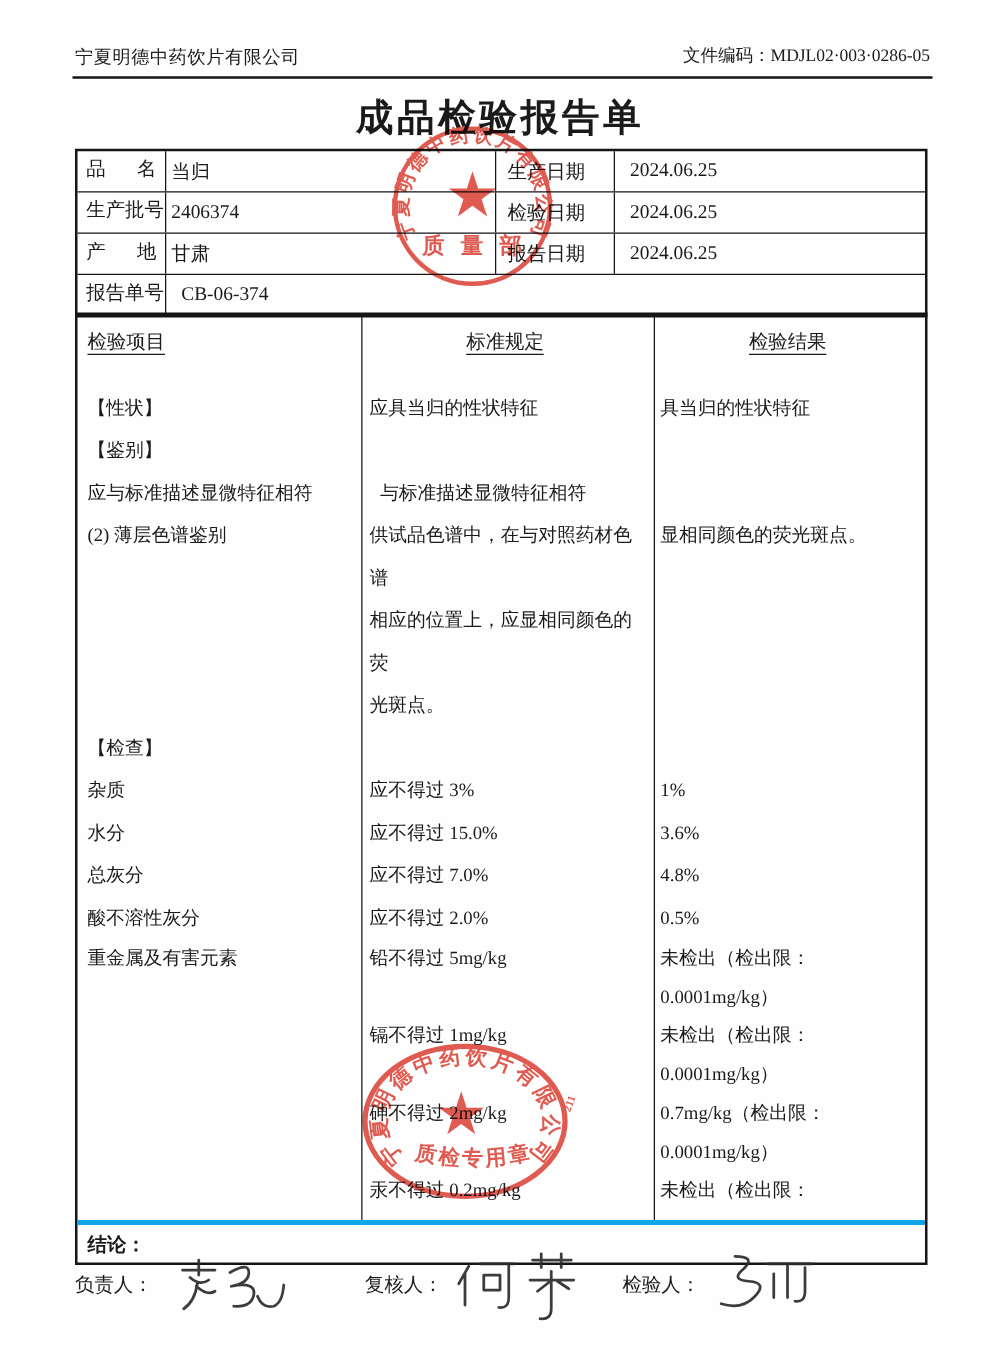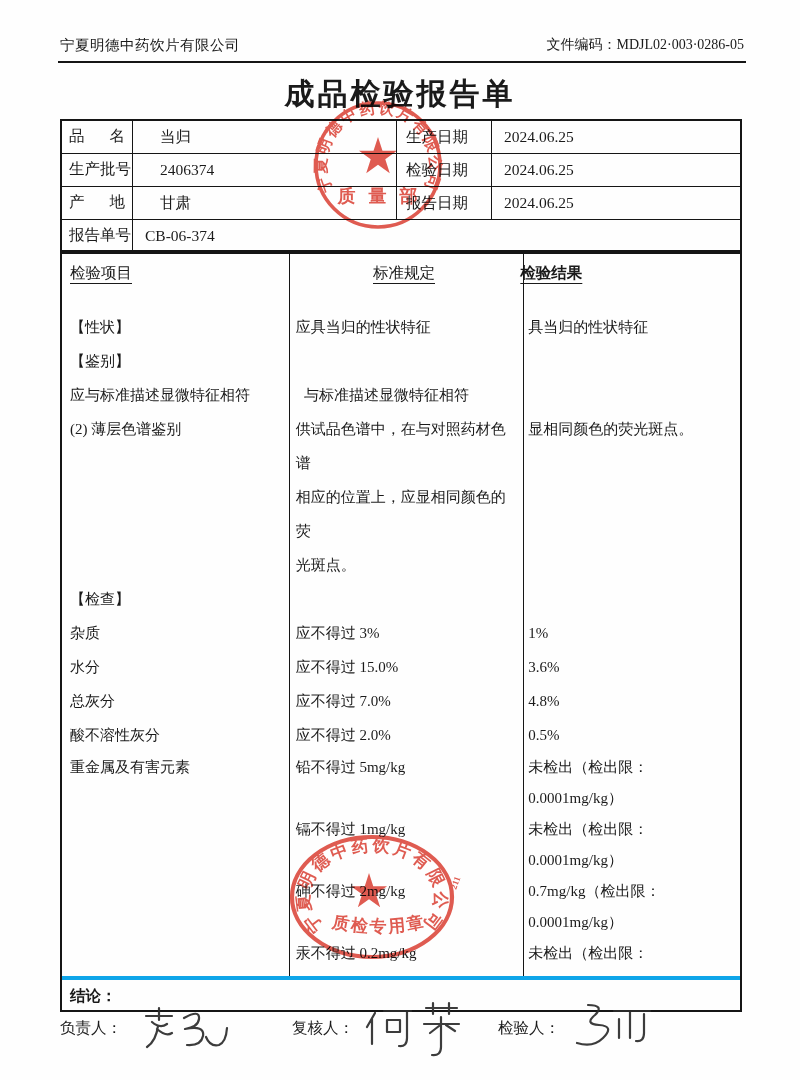--- a/index.html
+++ b/index.html
@@ -14,35 +14,35 @@
   .doc-title{position:absolute;left:0;right:0;top:74px;text-align:center;
     font-size:30px;font-weight:bold;letter-spacing:3px;}
   
   .info-table{position:absolute;left:60px;top:119px;width:682px;border:2px solid #151515;
     box-sizing:border-box;font-size:15.5px;}
   .irow{display:flex;height:32px;align-items:center;}
   .irow + .irow{border-top:1px solid #151515;}
   .icell{box-sizing:border-box;height:100%;display:flex;align-items:center;overflow:hidden;white-space:nowrap;}
   .icell + .icell{border-left:1px solid #151515;}
   .ilbl{flex:0 0 70px;display:block;line-height:30px;padding:0 7px;text-align:justify;text-align-last:justify;}
-  .ival1{flex:0 0 264px;padding-left:27px;}
+  .ival1{flex:0 0 264px;padding-left:4px;}
   .ilbl2{flex:0 0 95px;padding-left:9px;}
   .ival2{flex:1 1 auto;padding-left:12px;}
   .ival-wide{flex:1 1 auto;padding-left:12px;}
   
   .main-table{position:absolute;left:60px;top:250px;width:682px;height:762px;
     border:2px solid #151515;box-sizing:border-box;font-size:15px;}
   .main-body{position:relative;height:724px;overflow:hidden;}
   .vline{position:absolute;top:0;bottom:0;width:1px;background:#151515;}
   .vline.d1{left:227px;} .vline.d2{left:461px;}
   .thead{display:flex;padding-top:11px;font-size:15.5px;}
   .th{text-underline-offset:5px;text-decoration:underline;text-decoration-thickness:1px;}
   .th1{width:227px;box-sizing:border-box;padding-left:8px;}
   .th2{width:234px;text-align:center;}
-  .th3{width:221px;text-align:left;font-weight:bold;}
+  .th3{width:221px;text-align:center;}
   .trow{display:flex;line-height:34px;min-height:34px;}
   .rows .trow:nth-child(1){margin-top:26px;}
   .rows .trow:nth-child(n+10):nth-child(-n+14){line-height:31px;min-height:31px;}
   .tcell{box-sizing:border-box;white-space:pre-line;}
   .tcell.c1{width:227px;padding-left:8px;}
   .tcell.c2{width:234px;padding-left:8px;}
   .tcell.c3{width:221px;padding-left:8px;}
   .conclusion-row{height:32px;border-top:4px solid #0ea5e9;display:flex;align-items:center;
     padding-left:8px;font-size:15.5px;}
   .conclusion-row b{font-weight:bold;margin-right:2px;}

